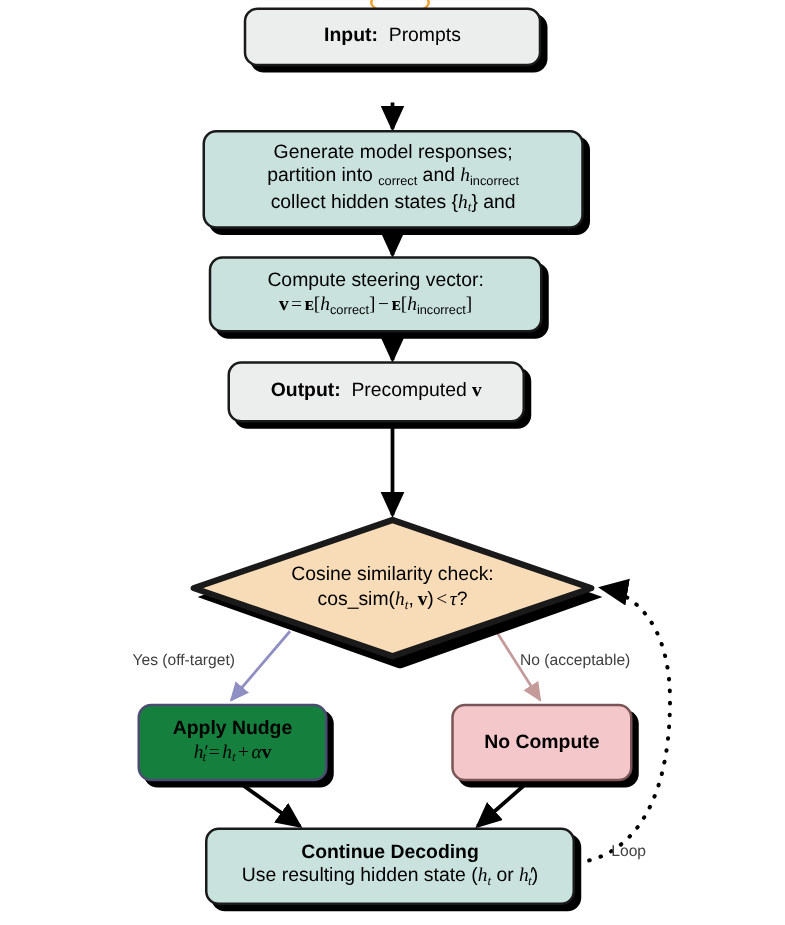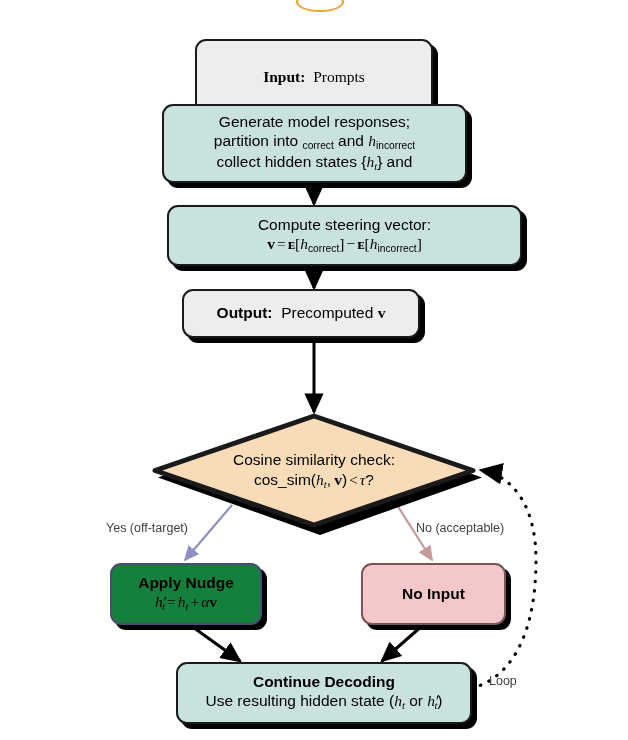--- a/index.html
+++ b/index.html
@@ -153,38 +153,38 @@
 
     <line x1="190" y1="625" x2="240" y2="661" stroke="#000" stroke-width="3" marker-end="url(#ah-black)"></line>
 
     <line x1="423" y1="625" x2="382" y2="661" stroke="#000" stroke-width="3" marker-end="url(#ah-black)"></line>
 
     <path d="M462,690 C500,686 536,650 536,560 C536,510 516,476 480,470" fill="none" stroke="#000" stroke-width="3.2" stroke-linecap="round" stroke-dasharray="0.5 9" marker-end="url(#ah-dot)"></path>
   </svg>
 
   <div class="orange-arc"></div>
 
-  <div class="node grey" style="left:195px; top:39px; width:238px; height:76px;font-family:Liberation Serif, serif;">
+  <div class="node grey" style="left:195px; top:6px; width:238px; height:47px;">
     <div class="t-main">
       <span class="bold">Input:</span>&nbsp;
       <span>Prompts</span>
     </div>
   </div>
 
   <div class="node teal" style="left:162px; top:104px; width:305px; height:79px;">
     <div class="t-main">Generate model responses;</div>
     <div class="t-main">
       <span>partition into </span><span class="mi"></span><span class="sub">correct</span><span> and </span><span class="mi">h</span><span class="sub">incorrect</span>
     </div>
     <div class="t-main">
       <span>collect hidden states {</span><span class="mi">h</span><span class="subi">t</span><span>} and</span>
     </div>
   </div>
 
-  <div class="node teal" style="left:167px; top:205px; width:355px; height:61px;">
+  <div class="node teal" style="left:167px; top:205px; width:267px; height:61px;">
     <div class="t-main">Compute steering vector:</div>
     <div class="t-main">
       <span class="vbold">v</span><span class="op">=</span><span class="bb" style="font-weight:bold;">ᴇ</span><span class="mup">[</span><span class="mi">h</span><span class="sub">correct</span><span class="mup">]</span><span class="op">−</span><span class="bb" style="font-weight:bold;">ᴇ</span><span class="mup">[</span><span class="mi">h</span><span class="sub">incorrect</span><span class="mup">]</span>
     </div>
   </div>
 
   <div class="node grey" style="left:182px; top:289px; width:238px; height:49px;">
     <div class="t-main">
       <span class="bold">Output:</span>&nbsp;
       <span>Precomputed</span>
@@ -210,23 +210,23 @@
   <div class="edge-label" style="left:489px; top:674px;">Loop</div>
 
   <div class="node purple" style="left:110px; top:563px; width:152px; height:62px;">
     <div class="t-main bold">Apply Nudge</div>
     <div class="t-main">
       <span class="mi">h</span><span class="prime">′</span><span class="subi" style="margin-left:-4px;">t</span><span class="op">=</span><span class="mi">h</span><span class="subi">t</span><span class="op">+</span><span class="mi">α</span><span class="vbold">v</span>
     </div>
   </div>
 
   <div class="node pink" style="left:361px; top:563px; width:145px; height:62px;">
-    <div class="t-main bold">No Input</div>
-  </div>
-
-  <div class="node teal" style="left:164px; top:662px; width:296px; height:62px;margin-left:12px;">
+    <div class="t-main bold">No Compute</div>
+  </div>
+
+  <div class="node teal" style="left:164px; top:662px; width:296px; height:62px;">
     <div class="t-main bold">Continue Decoding</div>
     <div class="t-main">
       <span>Use resulting hidden state (</span><span class="mi">h</span><span class="subi">t</span><span> or </span><span class="mi">h</span><span class="prime">′</span><span class="subi" style="margin-left:-4px;">t</span><span>)</span>
     </div>
   </div>
 
 </div>
 
 </body></html>

